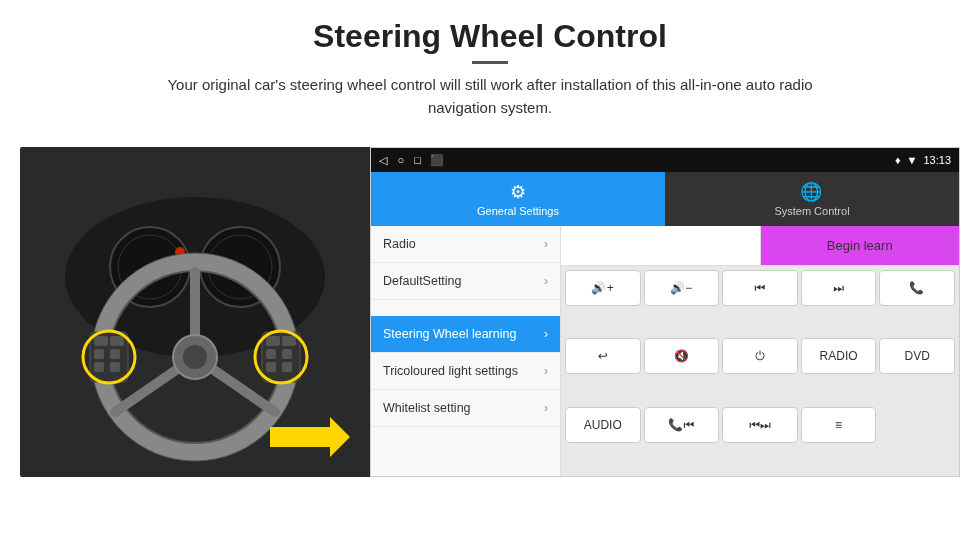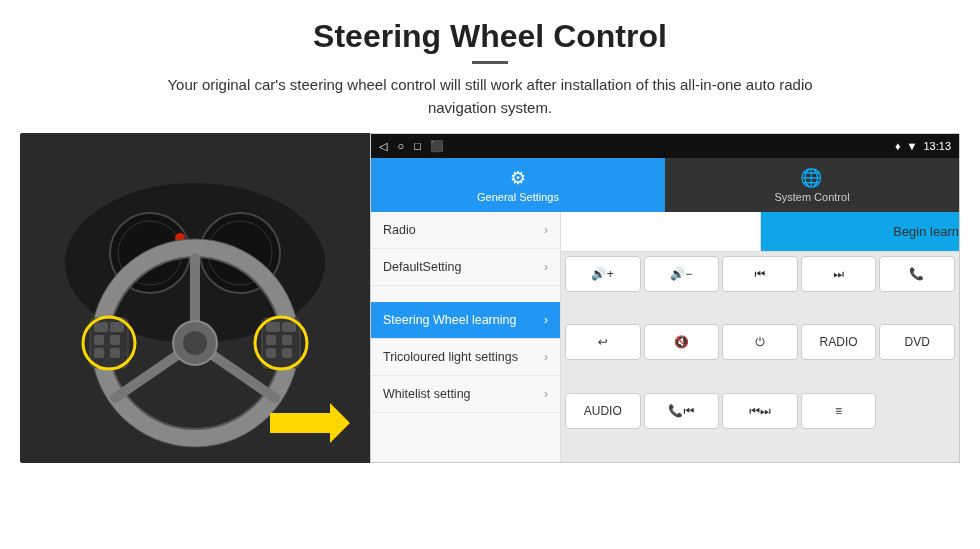--- a/index.html
+++ b/index.html
@@ -34,21 +34,21 @@
       background: #555;
       margin: 0 auto 10px;
     }
 
     .subtitle {
       font-size: 15px;
       color: #333;
       text-align: center;
       max-width: 700px;
       line-height: 1.5;
-      margin-bottom: 14px;
+      margin-bottom: 28px;
     }
 
     .content-row {
       display: flex;
       width: 100%;
       gap: 0;
       height: 330px;
     }
 
     
@@ -203,27 +203,26 @@
       background: #fff;
     }
 
     .empty-box {
       flex: 1;
       border-right: 1px solid #ddd;
     }
 
     .begin-learn-btn {
       flex: 1;
-      background: #0ea5e9;
+      background: #d946ef;
       border: none;
       font-size: 13px;
       color: #333;
       cursor: pointer;
       font-weight: 500;
-      text-align: right;
     }
 
     
     .btn-grid {
       display: grid;
       grid-template-columns: repeat(5, 1fr);
       gap: 3px;
       padding: 4px;
       background: #e8e8e8;
       flex: 1;

